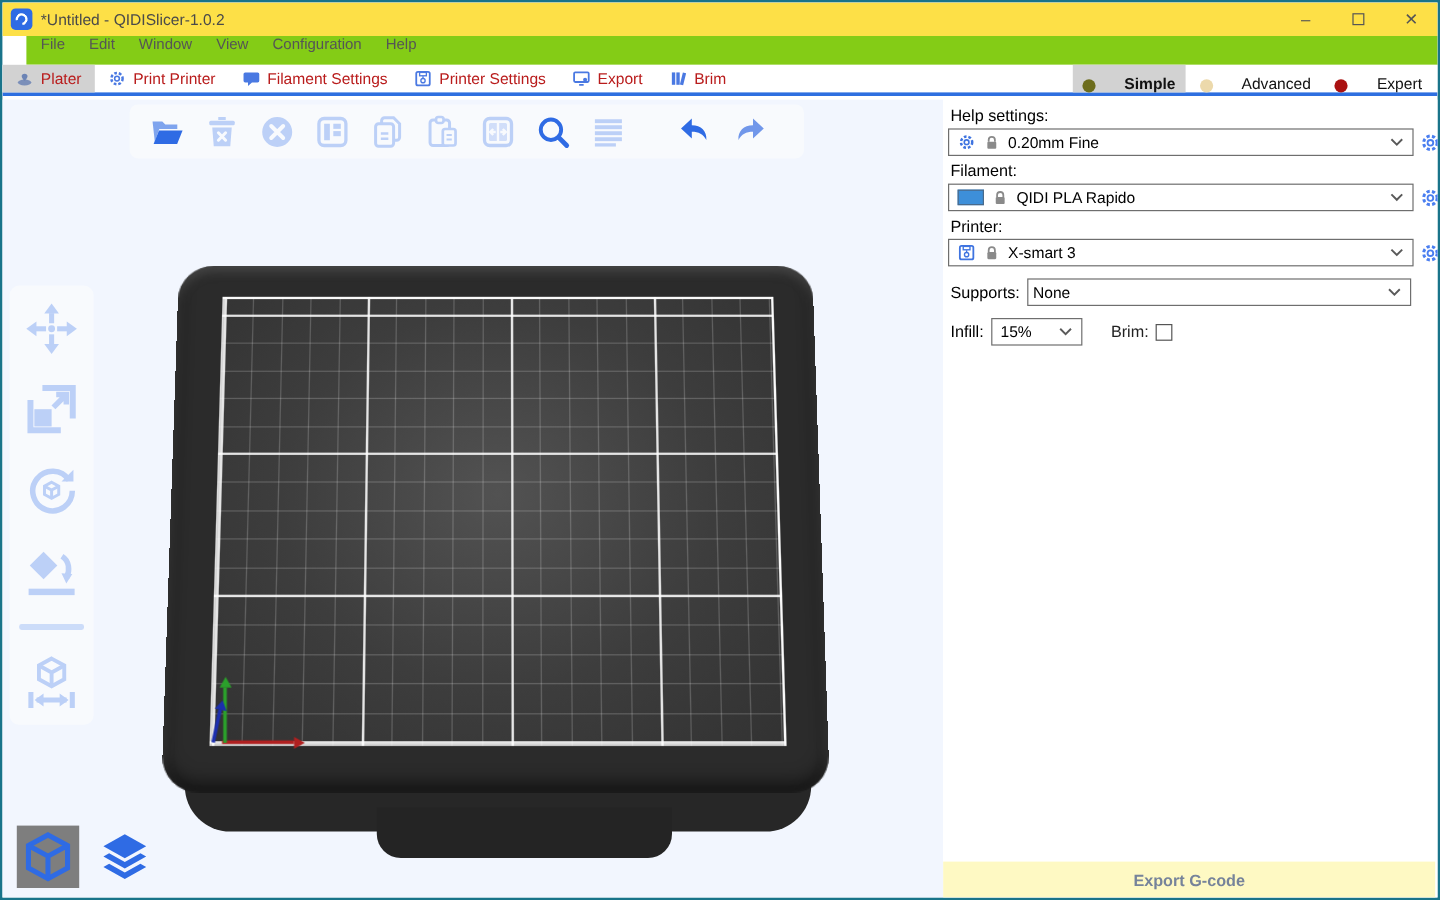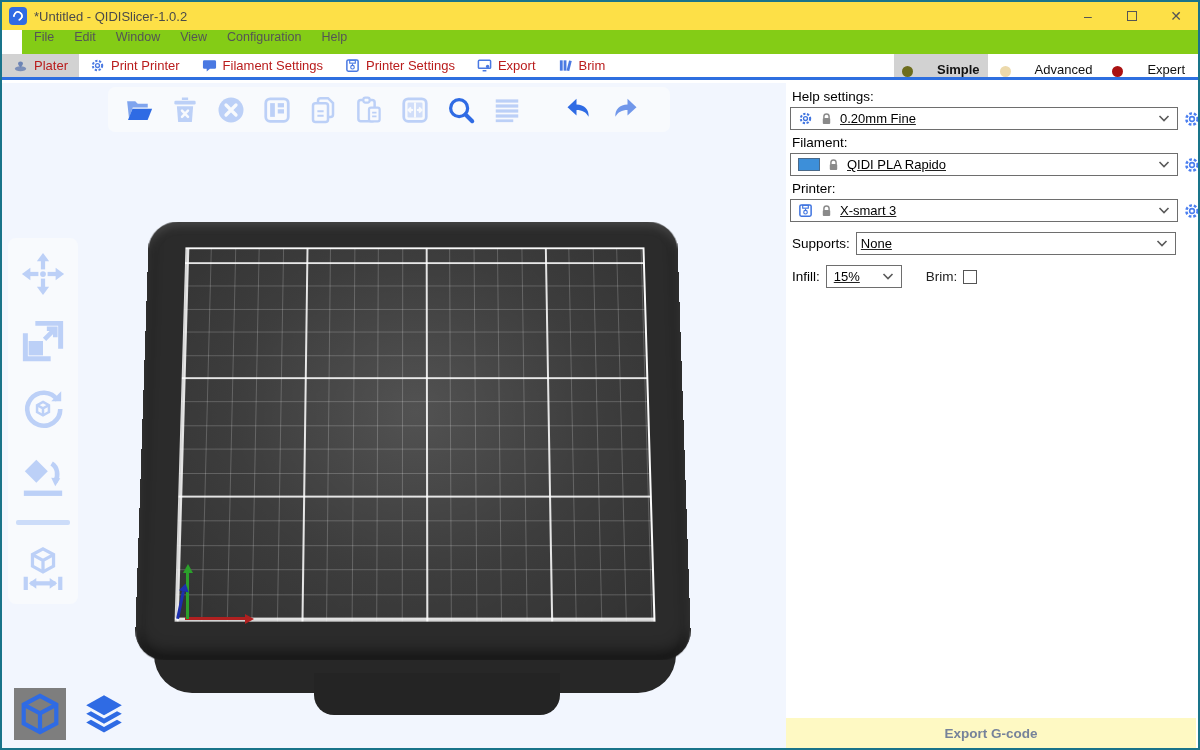--- a/index.html
+++ b/index.html
@@ -80,21 +80,21 @@
   .axis-z::after { content:""; position:absolute; top:-8px; left:-3.5px; border-bottom:8px solid #1c2fae; border-left:5px solid transparent; border-right:5px solid transparent; }
   
   .view-toggle { position:absolute; left:12px; bottom:8px; display:flex; gap:12px; }
   .vt { width:52px; height:52px; display:flex; align-items:center; justify-content:center; }
   .vt svg { width:46px; height:46px; color:#2f6be4; }
   .vt.selected { background:#7e7e7e; }
   
   .sidebar { position:absolute; left:784px; top:0; right:0; height:100%; background:#fff; padding:4px 0 0 4px; }
   .fld-label { font-size:13.5px; color:#000; margin:2px 0 3px 2px; }
   .preset-row { display:flex; align-items:center; margin-bottom:5px; }
-  .combo { height:23px; border:1px solid #6e6e6e; background:#fff; display:flex; align-items:center; gap:7px; padding:0 7px; flex:0 0 388px;text-decoration:underline; }
+  .combo { height:23px; border:1px solid #6e6e6e; background:#fff; display:flex; align-items:center; gap:7px; padding:0 7px; flex:0 0 388px; }
   .combo-text { font-size:13px; color:#000; }
   .combo .chev { margin-left:auto; }
   .chev svg { width:12px; height:9px; display:block; }
   .gear-out { margin-left:5px; width:18px; height:18px; color:#4a7ef0; }
   .gear-out svg { width:18px; height:18px; }
   .combo-ico { width:15px; height:15px; color:#3f74e0; }
   .combo-ico svg { width:15px; height:15px; display:block; }
   .lock { width:13px; height:14px; }
   .lock svg { width:13px; height:14px; display:block; }
   .swatch { width:22px; height:13px; background:#3d8fd9; border:1px solid #4a6a8a; }

